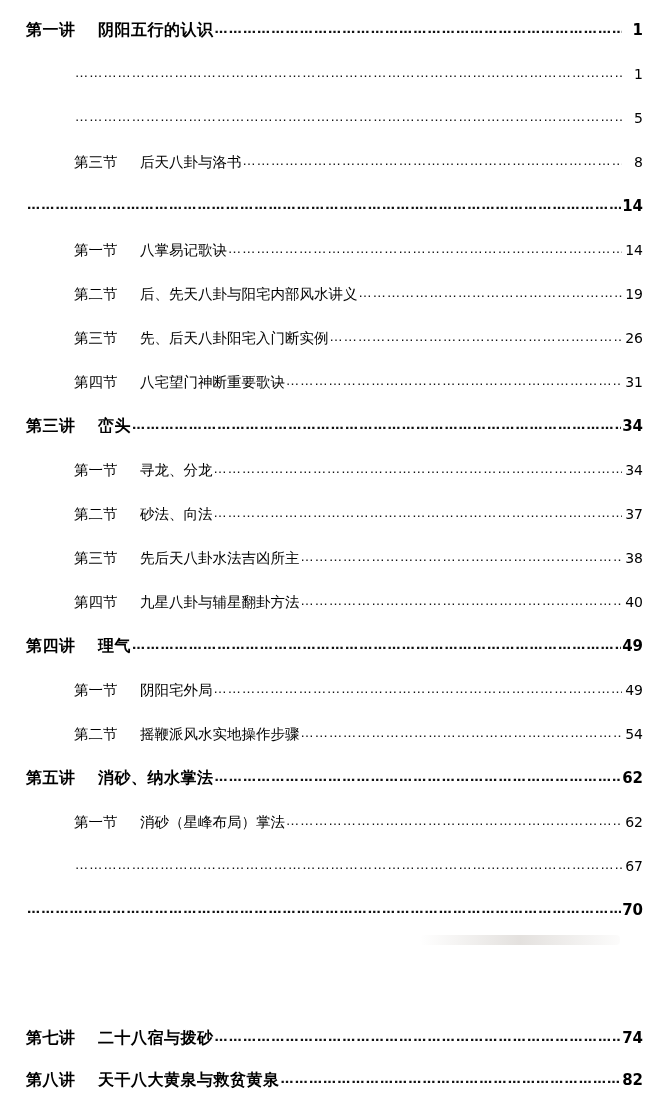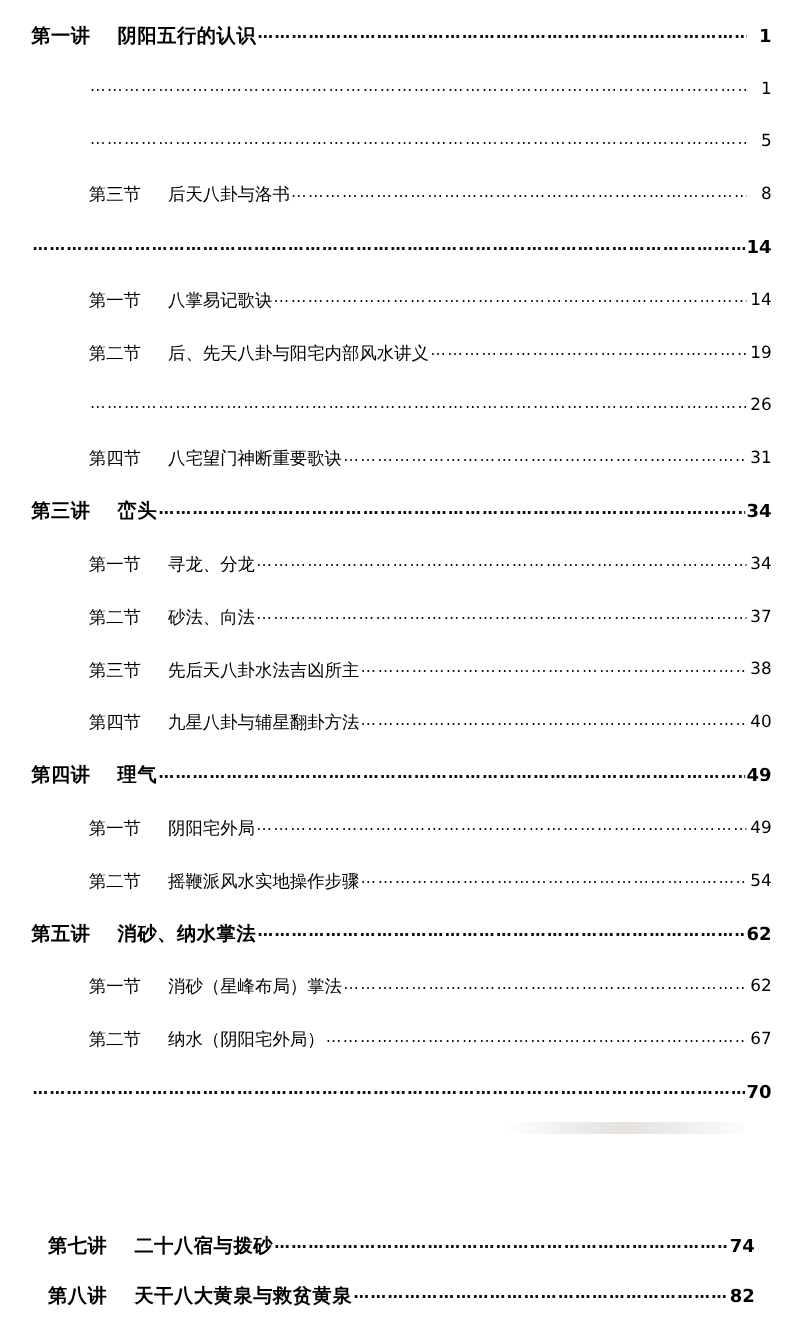--- a/index.html
+++ b/index.html
@@ -79,21 +79,21 @@
   }
   .lvl2 .page {
     font-size: 14px;
     min-width: 20px;
   }
   .tail {
     position: absolute;
     left: 0;
     right: 0;
     bottom: 10px;
-    padding: 0 40px;
+    padding: 0 26px;
     box-sizing: border-box;
   }
   .tail .lvl1 {
     height: 42px;
   }
   .smudge {
     position: absolute;
     left: 420px;
     top: 935px;
     width: 200px;
@@ -132,20 +132,21 @@
       <span class="label"><span class="num">第一节</span><span>八掌易记歌诀</span></span>
       <span class="dots">……………………………………………………………………………………………………………………</span>
       <span class="page">14</span>
     </div>
     <div class="entry lvl2">
       <span class="label"><span class="num">第二节</span><span>后、先天八卦与阳宅内部风水讲义</span></span>
       <span class="dots">……………………………………………………………………………………………………………………</span>
       <span class="page">19</span>
     </div>
     <div class="entry lvl2">
+      <span class="label"><span class="num">第三节</span><span>先、后天八卦阳宅入门断实例</span></span>
       <span class="dots">……………………………………………………………………………………………………………………</span>
       <span class="page">26</span>
     </div>
     <div class="entry lvl2">
       <span class="label"><span class="num">第四节</span><span>八宅望门神断重要歌诀</span></span>
       <span class="dots">……………………………………………………………………………………………………………………</span>
       <span class="page">31</span>
     </div>
     <div class="entry lvl1">
       <span class="label"><span class="num">第三讲</span><span>峦头</span></span>
@@ -191,21 +192,20 @@
       <span class="label"><span class="num">第五讲</span><span>消砂、纳水掌法</span></span>
       <span class="dots">……………………………………………………………………………………………………………………</span>
       <span class="page">62</span>
     </div>
     <div class="entry lvl2">
       <span class="label"><span class="num">第一节</span><span>消砂（星峰布局）掌法</span></span>
       <span class="dots">……………………………………………………………………………………………………………………</span>
       <span class="page">62</span>
     </div>
     <div class="entry lvl2">
-      <span class="label"><span class="num">第二节</span><span>纳水（阴阳宅外局）</span></span>
       <span class="dots">……………………………………………………………………………………………………………………</span>
       <span class="page">67</span>
     </div>
     <div class="entry lvl1">
       <span class="dots">……………………………………………………………………………………………………………………</span>
       <span class="page">70</span>
     </div>
   </div>
 <div class="smudge"></div>
 <div class="tail" id="toc-tail">

